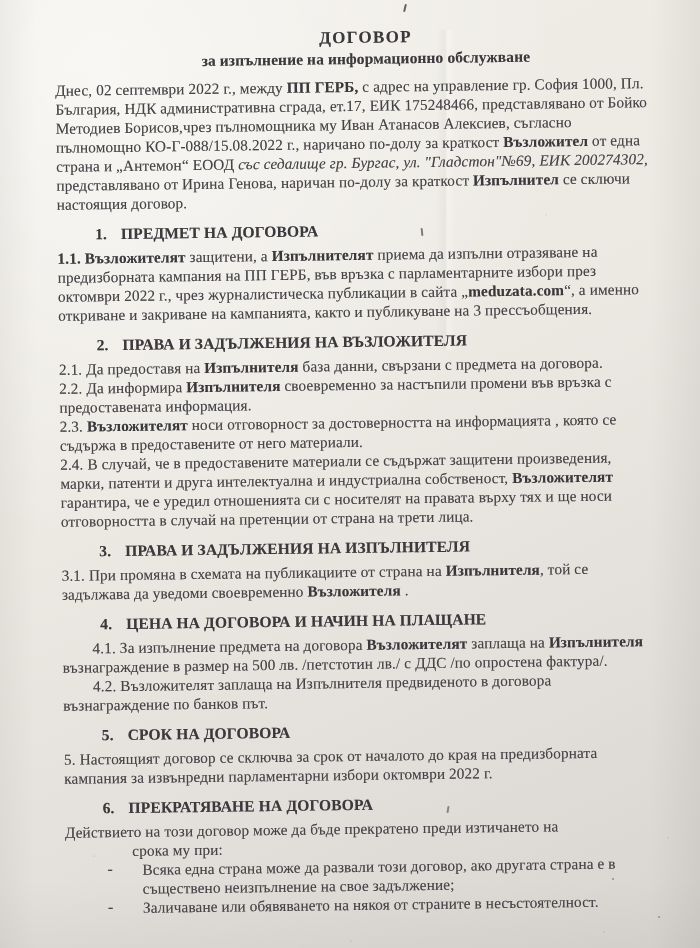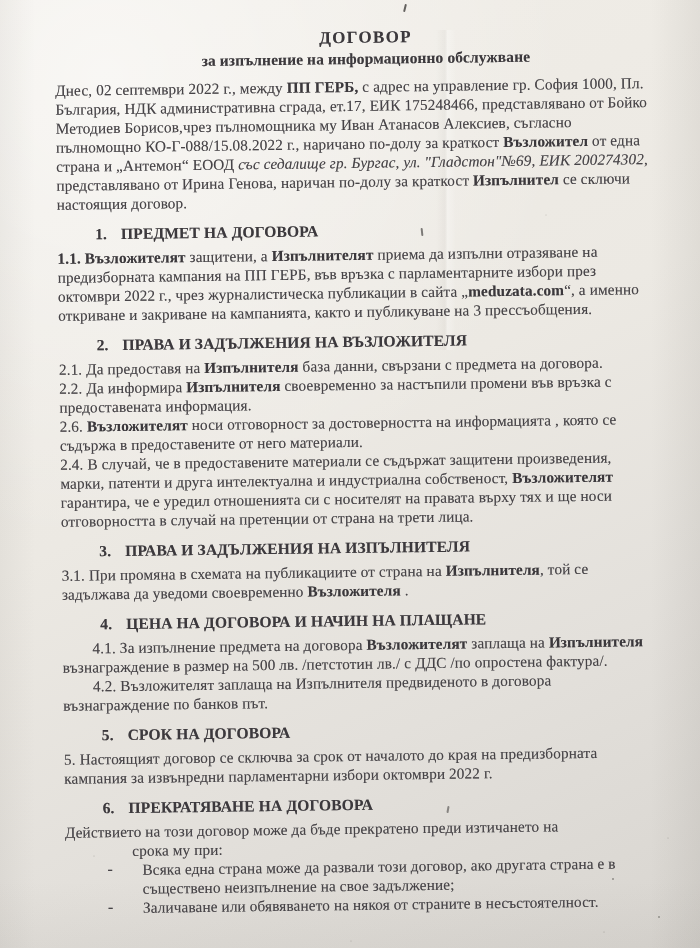--- a/index.html
+++ b/index.html
@@ -90,21 +90,21 @@
     <div class="subtitle">за изпълнение на информационно обслужване</div>
 
     <p class="para intro"><span>Днес, 02 септември 2022 г., между </span><b>ПП ГЕРБ,</b><span> с адрес на управление гр. София 1000, Пл. България, НДК административна сграда, ет.17, ЕИК 175248466, представлявано от Бойко Методиев Борисов,чрез пълномощника му Иван Атанасов Алексиев, съгласно пълномощно КО-Г-088/15.08.2022 г., наричано по-долу за краткост </span><b>Възложител</b><span> от една страна и „Антемон“ ЕООД </span><i>със седалище гр. Бургас, ул. "Гладстон"№69, ЕИК 200274302</i><span>, представлявано от Ирина Генова, наричан по-долу за краткост </span><b>Изпълнител</b><span> се сключи настоящия договор.</span></p>
 
     <div class="heading"><span class="hnum">1.</span><span class="htxt">ПРЕДМЕТ НА ДОГОВОРА</span></div>
     <p class="para"><b>1.1. Възложителят</b><span> защитени, а </span><b>Изпълнителят</b><span> приема да изпълни отразяване на предизборната кампания на ПП ГЕРБ, във връзка с парламентарните избори през октомври 2022 г., чрез журналистическа публикации в сайта „</span><b>meduzata.com</b><span>“, а именно откриване и закриване на кампанията, както и публикуване на 3 прессъобщения.</span></p>
 
     <div class="heading"><span class="hnum">2.</span><span class="htxt">ПРАВА И ЗАДЪЛЖЕНИЯ НА ВЪЗЛОЖИТЕЛЯ</span></div>
     <p class="para"><span>2.1. Да предоставя на </span><b>Изпълнителя</b><span> база данни, свързани с предмета на договора.</span></p>
     <p class="para"><span>2.2. Да информира </span><b>Изпълнителя</b><span> своевременно за настъпили промени във връзка с предоставената информация.</span></p>
-    <p class="para"><span>2.6. </span><b>Възложителят</b><span> носи отговорност за достоверността на информацията , която се съдържа в предоставените от него материали.</span></p>
+    <p class="para"><span>2.3. </span><b>Възложителят</b><span> носи отговорност за достоверността на информацията , която се съдържа в предоставените от него материали.</span></p>
     <p class="para"><span>2.4. В случай, че в предоставените материали се съдържат защитени произведения, марки, патенти и друга интелектуална и индустриална собственост, </span><b>Възложителят</b><span> гарантира, че е уредил отношенията си с носителят на правата върху тях и ще носи отговорността в случай на претенции от страна на трети лица.</span></p>
 
     <div class="heading"><span class="hnum">3.</span><span class="htxt">ПРАВА И ЗАДЪЛЖЕНИЯ НА ИЗПЪЛНИТЕЛЯ</span></div>
     <p class="para"><span>3.1. При промяна в схемата на публикациите от страна на </span><b>Изпълнителя</b><span>, той се задължава да уведоми своевременно </span><b>Възложителя</b><span> .</span></p>
 
     <div class="heading"><span class="hnum">4.</span><span class="htxt">ЦЕНА НА ДОГОВОРА И НАЧИН НА ПЛАЩАНЕ</span></div>
     <p class="para indent1"><span>4.1. За изпълнение предмета на договора </span><b>Възложителят</b><span> заплаща на </span><b>Изпълнителя</b><span> възнаграждение в размер на 500 лв. /петстотин лв./ с ДДС /по опростена фактура/.</span></p>
     <p class="para indent1 p42"><span>4.2. Възложителят заплаща на Изпълнителя предвиденото в договора възнаграждение по банков път.</span></p>
 
     <div class="heading"><span class="hnum">5.</span><span class="htxt">СРОК НА ДОГОВОРА</span></div>

